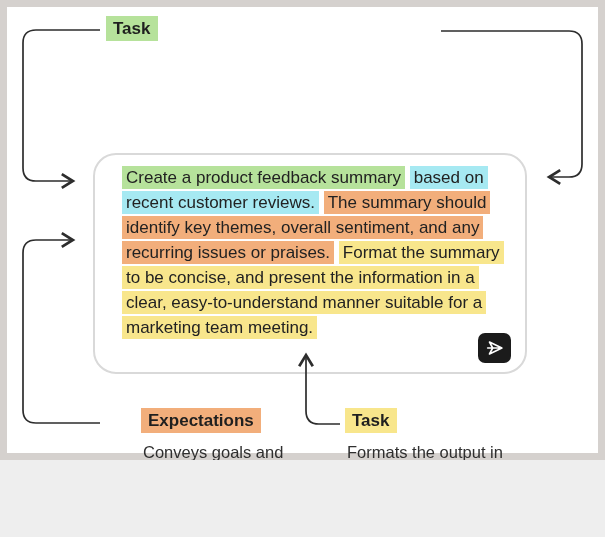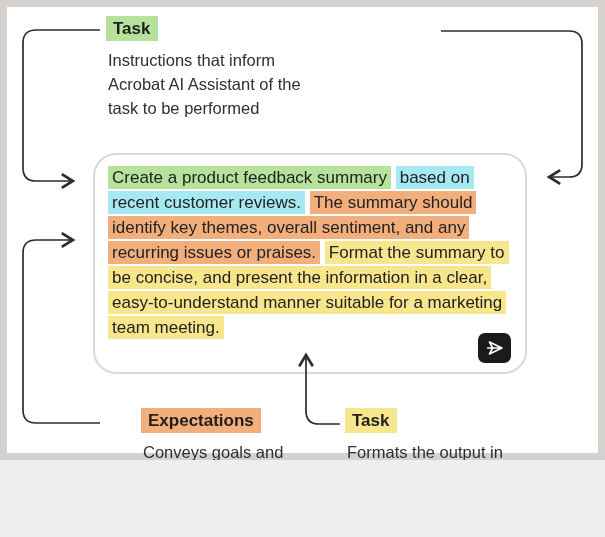--- a/index.html
+++ b/index.html
@@ -25,21 +25,21 @@
     margin:7px 0 0 2px;
     font-size:16.5px;line-height:24px;color:#2f2f2f;
   }
   .prompt-box{
     position:absolute;left:93px;top:153px;
     width:434px;height:221px;
     box-sizing:border-box;
     background:#fff;border:2.5px solid #d9d9d9;border-radius:23px;
   }
   .prompt-text{
-    position:absolute;left:13px;top:10px;right:8px;
+    position:absolute;left:27px;top:10px;right:8px;
     font-size:17px;line-height:25px;color:#222;
   }
   .hl{
     padding:2px 4px;
     -webkit-box-decoration-break:clone;
     box-decoration-break:clone;
   }
   .send-btn{
     position:absolute;right:14px;bottom:9px;
     width:33px;height:30px;border:none;
@@ -51,21 +51,20 @@
   .connector{fill:none;stroke:var(--c-line,#2d2d2d);stroke-width:1.7px;}
 </style>
 </head>
 <body>
 
 <div class="frame">
   <div class="inner"></div>
 
   <div class="annotation" style="left:106px;top:16px;width:200px;">
     <span class="tag" data-hl="green">Task</span>
-    <p class="desc" style="width:196px;">Instructions that inform Acrobat AI Assistant of the task to be performed</p>
   </div>
 
 
   <div class="prompt-box">
     <div class="prompt-text"><span class="hl" data-hl="green">Create a product feedback summary</span> <span class="hl" data-hl="cyan">based on recent customer reviews.</span> <span class="hl" data-hl="orange">The summary should identify key themes, overall sentiment, and any recurring issues or praises.</span> <span class="hl" data-hl="yellow">Format the summary to be concise, and present the information in a clear, easy-to-understand manner suitable for a marketing team meeting.</span></div>
     <button class="send-btn">
       <span style="display:flex;">
         <svg width="22" height="22" viewBox="0 0 24 24">
           <path d="M4 12 H19.5 M19.5 12 L6 5.5 L9.5 12 L6 18.5 Z" stroke="#ffffff" stroke-width="1.8" fill="none" stroke-linejoin="round" stroke-linecap="round"></path>
         </svg>

